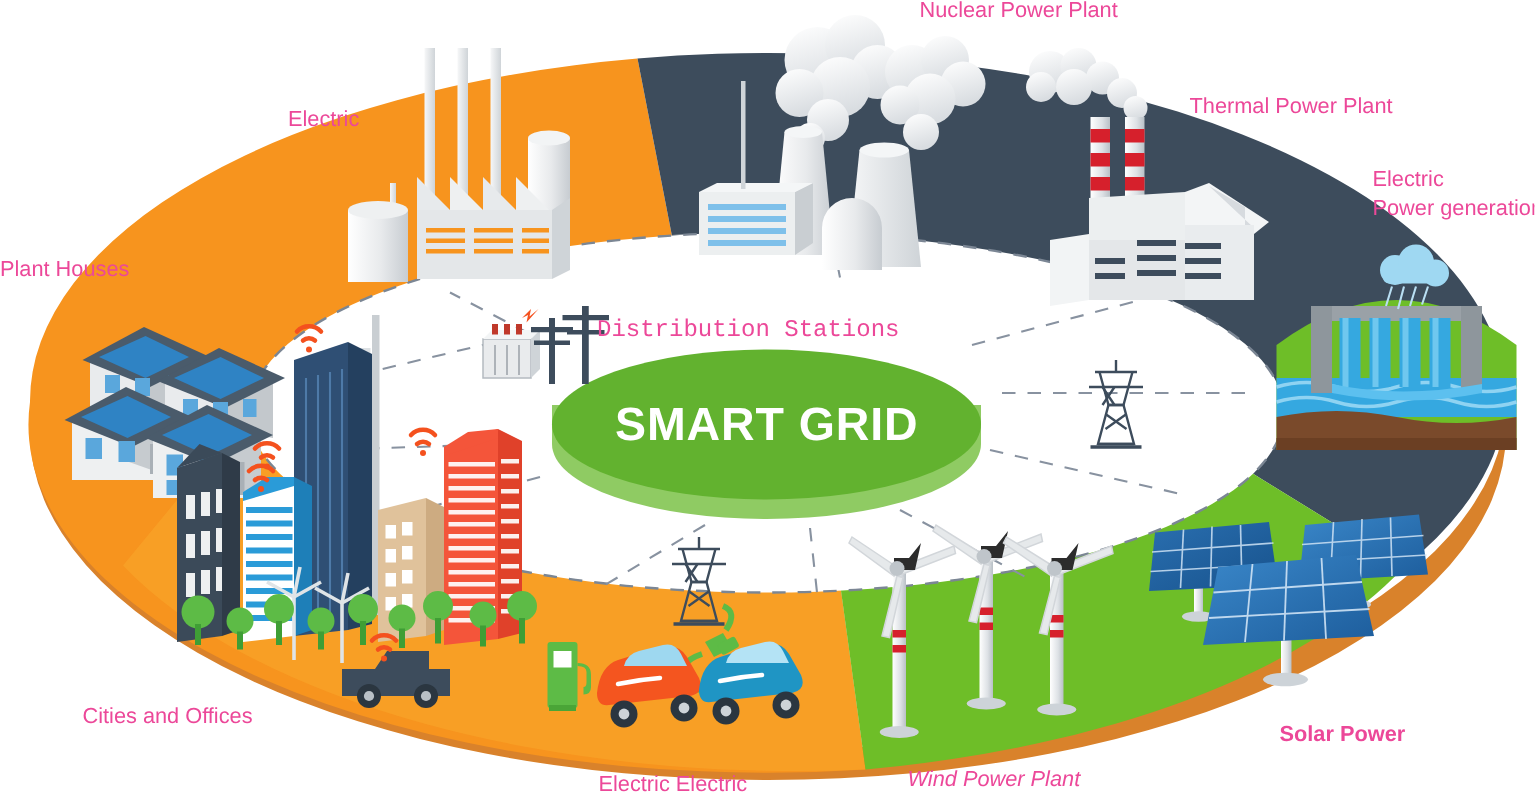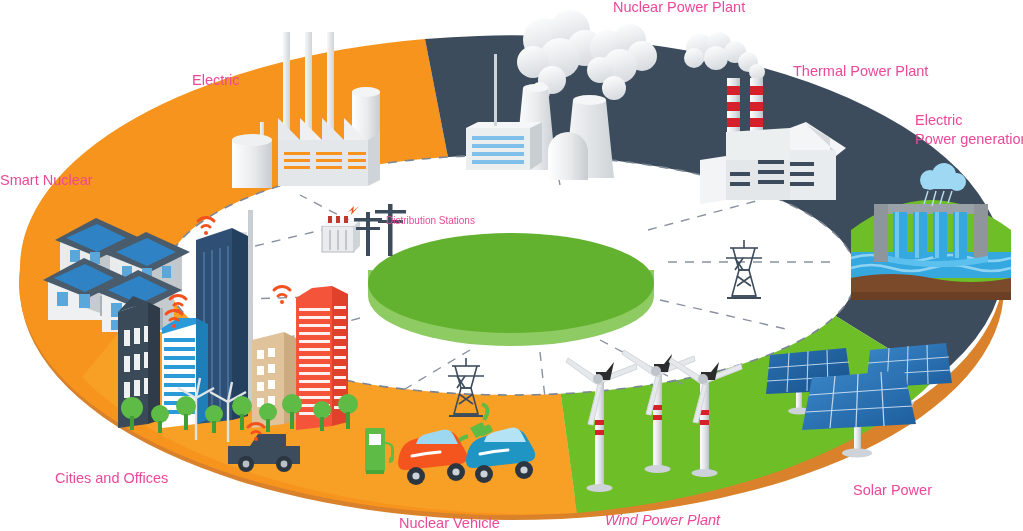--- a/index.html
+++ b/index.html
@@ -645,38 +645,39 @@
       <path d="M-18 18 l36 0"></path>
       <path d="M-9 18 l8 12 M-1 18 l-8 12"></path>
       <path d="M-5 30 l10 0 l7 26 l-24 0 Z"></path>
       <path d="M-7 36 l14 10 M7 36 l-14 10"></path>
       <path d="M-12 56 l24 0"></path>
       <path d="M-17 58 l34 0" stroke-width="2.2"></path>
     </g>
   </g>
 </svg>
 
-
-<div class="lbl" style="left:0px;top:172px;">Smart Nuclear</div>
+<div class="center-title" style="left: 410px; top: 265px;" id="centerTitle">SMART GRID</div>
+
+<div class="lbl" style="left:0px;top:172px;">Plant Houses</div>
 
 <div class="lbl" style="left:192px;top:72px;">Electric</div>
 
 <div class="lbl" style="left:613px;top:-1px;">Nuclear Power Plant</div>
 
 <div class="lbl" style="left:793px;top:63px;">Thermal Power Plant</div>
 
 <div class="lbl two" style="left:915px;top:111px;width:120px;">
   <span>Electric</span><br>
   <span>Power generation</span>
 </div>
 
-<div class="lbl" style="left:853px;top:482px;">Solar Power</div>
+<div class="lbl" style="left:853px;top:482px;font-weight:bold;">Solar Power</div>
 
 <div class="lbl" style="left:605px;top:512px;font-style:italic;">Wind Power Plant</div>
 
-<div class="lbl" style="left:399px;top:515px;">Nuclear Vehicle</div>
+<div class="lbl" style="left:399px;top:515px;">Electric Electric</div>
 
 <div class="lbl" style="left:55px;top:470px;">Cities and Offices</div>
 
-<div class="lbl" style="left:386px;top:212px;font-size:10px;">Distribution Stations</div>
+<div class="lbl" style="left:398px;top:212px;font-size:16px;font-family:Liberation Mono, monospace;">Distribution Stations</div>
 
 
 </div>
 
 </body></html>

